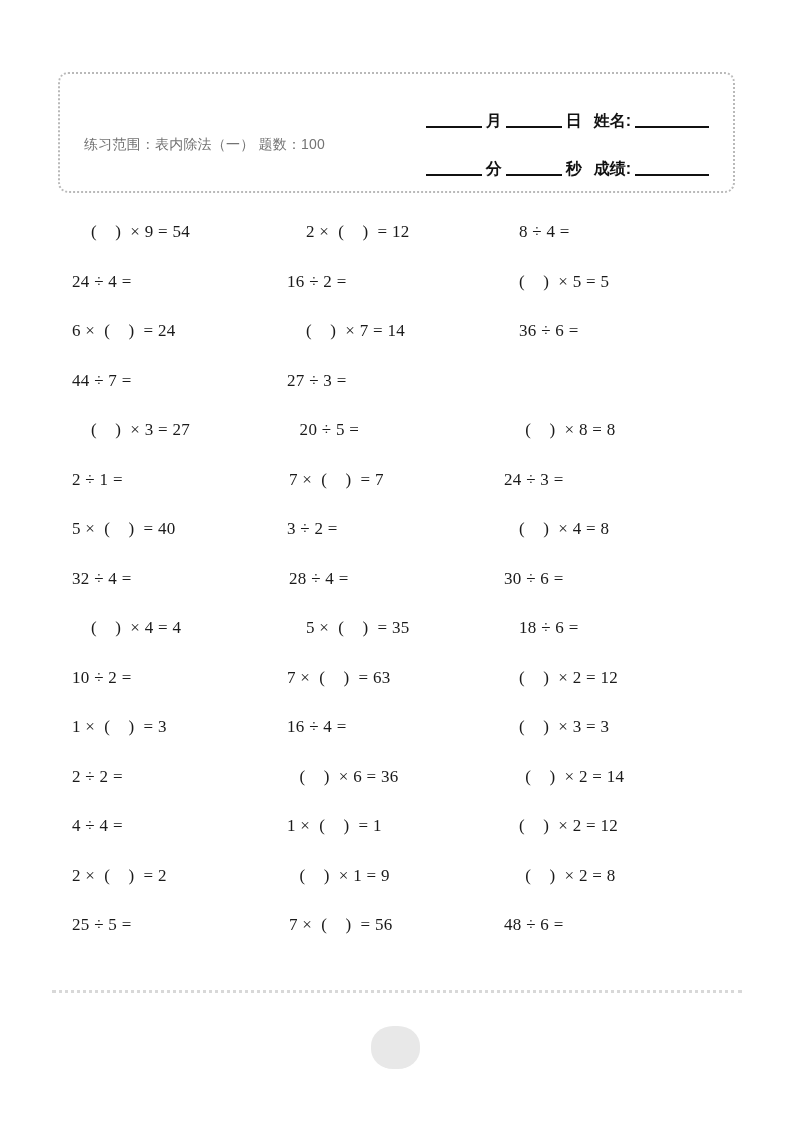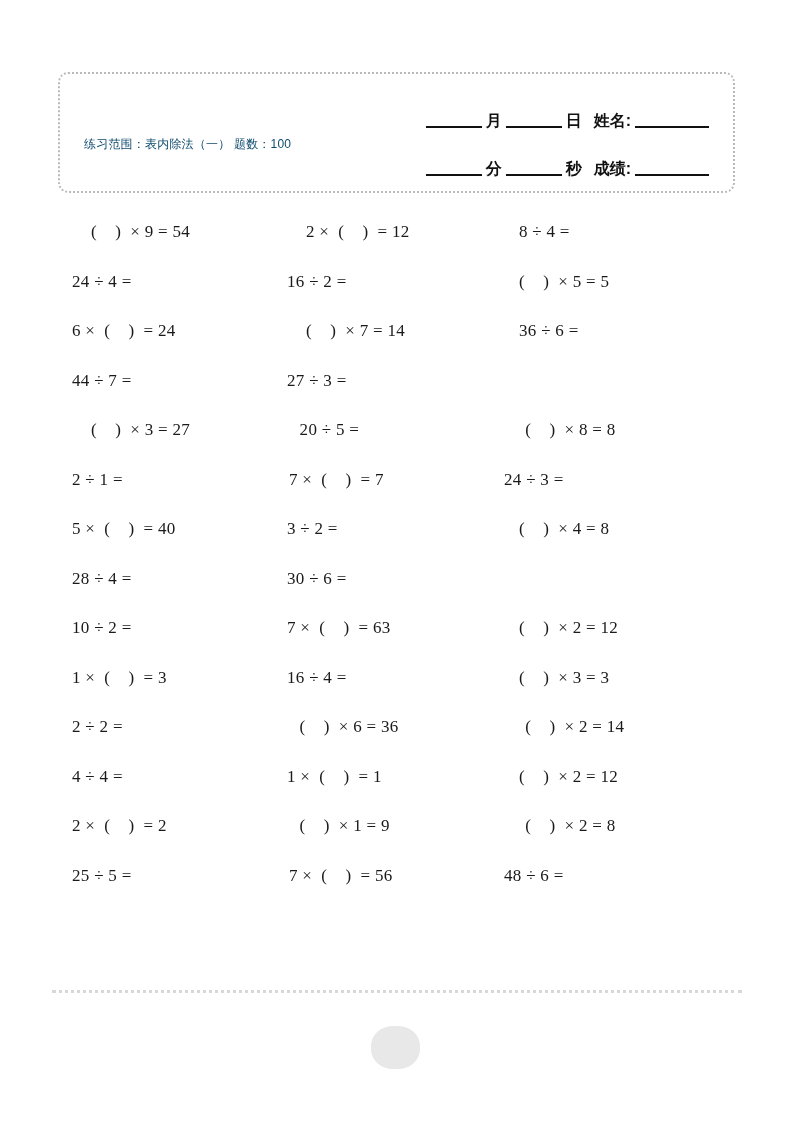--- a/index.html
+++ b/index.html
@@ -34,23 +34,23 @@
     border-radius: 10px;
     box-sizing: border-box;
   }
 
   .scope-line {
     position: absolute;
     left: 24px;
     top: 60px;
     width: 280px;
     font-family: "Liberation Sans", "DejaVu Sans", sans-serif;
-    font-size: 12px;
+    font-size: 14px;
     line-height: 21px;
-    color: #0c4a6e;
+    color: #737373;
     letter-spacing: 0.2px;
   }
 
   .meta {
     position: absolute;
     right: 22px;
     top: 22px;
     width: 340px;
     font-family: "Liberation Sans", "DejaVu Sans", sans-serif;
     font-size: 16px;
@@ -181,22 +181,28 @@
         <div class="cell c1">2 ÷ 1 =</div>
         <div class="cell c2">7 ×  (    )  = 7</div>
         <div class="cell c3">24 ÷ 3 =</div>
       </div>
       <div class="prow">
         <div class="cell c1">5 ×  (    )  = 40</div>
         <div class="cell c2">3 ÷ 2 =</div>
         <div class="cell c3 indent">(    )  × 4 = 8</div>
       </div>
       <div class="prow">
+        <div class="cell c1">32 ÷ 4 =</div>
         <div class="cell c2">28 ÷ 4 =</div>
         <div class="cell c3">30 ÷ 6 =</div>
+      </div>
+      <div class="prow">
+        <div class="cell c1 indent">(    )  × 4 = 4</div>
+        <div class="cell c2">5 ×  (    )  = 35</div>
+        <div class="cell c3">18 ÷ 6 =</div>
       </div>
       <div class="prow">
         <div class="cell c1">10 ÷ 2 =</div>
         <div class="cell c2">7 ×  (    )  = 63</div>
         <div class="cell c3 indent">(    )  × 2 = 12</div>
       </div>
       <div class="prow">
         <div class="cell c1">1 ×  (    )  = 3</div>
         <div class="cell c2">16 ÷ 4 =</div>
         <div class="cell c3 indent">(    )  × 3 = 3</div>

